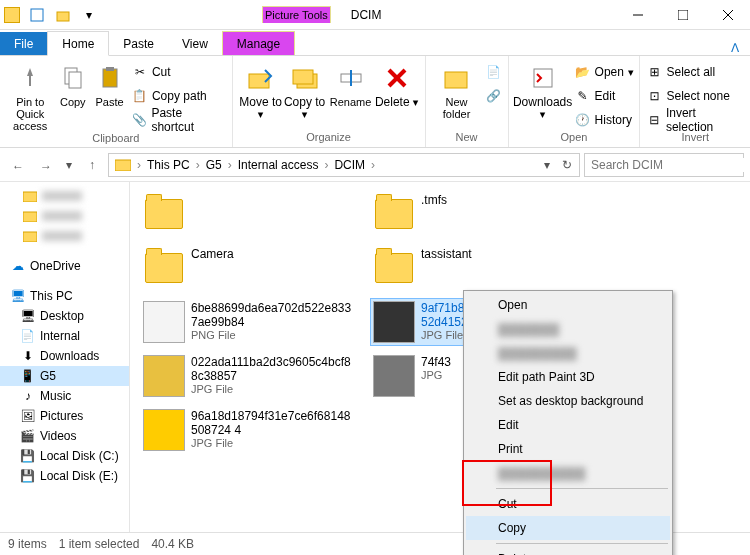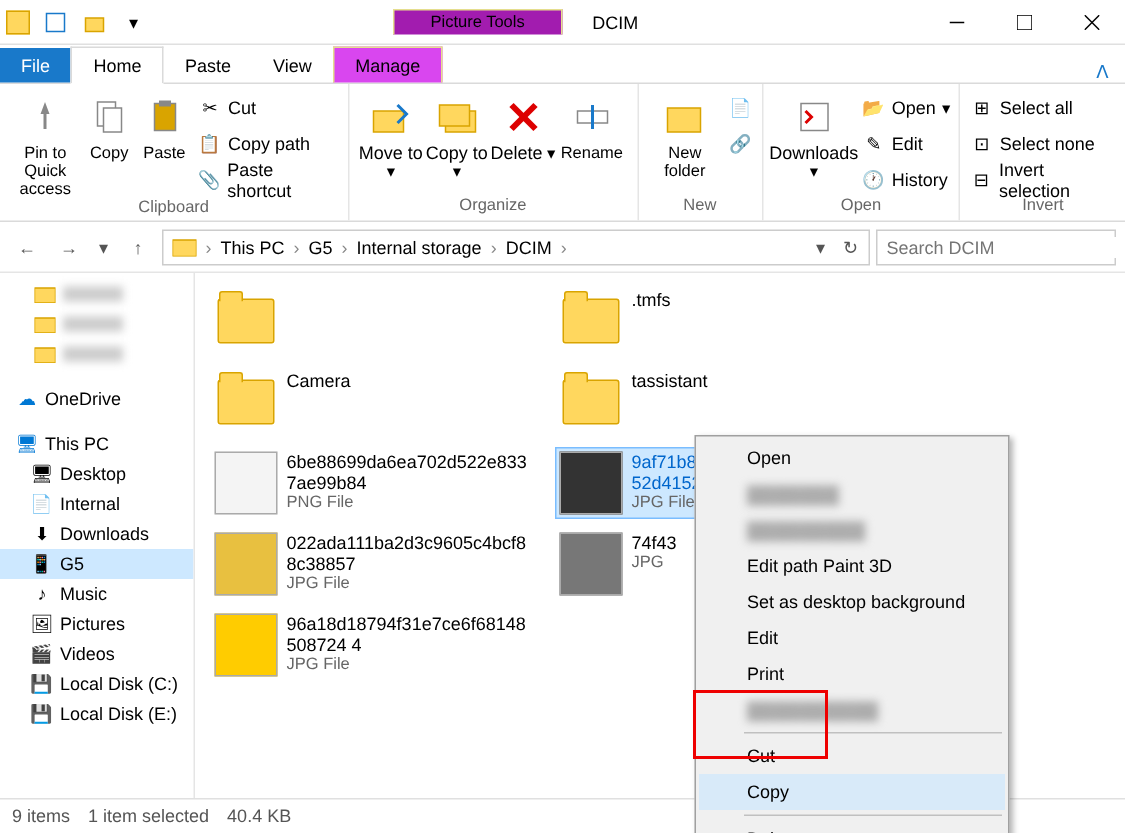--- a/index.html
+++ b/index.html
@@ -1,21 +1,21 @@
 <!DOCTYPE html>
 <html><head>
 <meta charset="utf-8">
 <style>
 * { margin: 0; padding: 0; box-sizing: border-box; font-family: "Segoe UI", Tahoma, sans-serif; font-size: 12px; }
 body { background: #fff; width: 750px; height: 555px; overflow: hidden; }
 .titlebar { height: 30px; display: flex; align-items: center; border-bottom: 1px solid #e0e0e0; }
 .titlebar-left { display: flex; align-items: center; padding-left: 4px; }
 .titlebar-icon { width: 16px; height: 16px; background: #ffd75e; border: 1px solid #d9a400; margin-right: 4px; }
 .qat-btn { width: 22px; height: 22px; display: flex; align-items: center; justify-content: center; margin: 0 2px; }
-.picture-tools { margin-left: 160px; background: #a21caf; border: 1px solid #e5de8e; border-bottom: none; padding: 2px 24px; font-size: 11px; }
+.picture-tools { margin-left: 160px; background: #d946ef; border: 1px solid #e5de8e; border-bottom: none; padding: 2px 2px; font-size: 11px; }
 .title-text { margin-left: 20px; font-size: 12px; }
 .winbtns { margin-left: auto; display: flex; }
 .winbtn { width: 45px; height: 30px; display: flex; align-items: center; justify-content: center; }
 .tabbar { height: 26px; display: flex; align-items: flex-end; border-bottom: 1px solid #dadada; }
 .tab { padding: 5px 14px 4px; font-size: 12px; cursor: pointer; }
 .tab.file { background: #1979ca; color: #fff; }
 .tab.active { border: 1px solid #dadada; border-bottom: 1px solid #fff; background: #fff; margin-bottom: -1px; }
 .tab.manage { background: #d946ef; border: 1px solid #e5de8e; border-bottom: none; }
 .tabbar .spacer { flex: 1; }
 .helpbtn { width: 30px; text-align: center; color: #1979ca; }
@@ -174,37 +174,37 @@
       </div>
       <div class="bigbtn" style="width:44px">
         <div class="ico">
             <svg width="28" height="24">
               <rect x="6" y="8" width="20" height="14" fill="#ffd75e" stroke="#d9a400"></rect>
               <rect x="2" y="4" width="20" height="14" fill="#ffd75e" stroke="#d9a400"></rect>
             </svg>
           </div>
         <div class="lbl"><span>Copy to</span> ▾</div>
       </div>
+      <div class="bigbtn" style="width:48px">
+        <div class="ico">
+            <svg width="24" height="24">
+              <rect x="2" y="8" width="20" height="8" fill="none" stroke="#888"></rect>
+              <line x1="12" y1="4" x2="12" y2="20" stroke="#1979ca" stroke-width="2"></line>
+            </svg>
+          </div>
+        <div class="lbl">Rename</div>
+      </div>
       <div class="bigbtn" style="width:44px">
         <div class="ico">
             <svg width="24" height="24">
               <line x1="4" y1="4" x2="20" y2="20" stroke="#d00" stroke-width="4"></line>
               <line x1="20" y1="4" x2="4" y2="20" stroke="#d00" stroke-width="4"></line>
             </svg>
           </div>
         <div class="lbl"><span>Delete</span> ▾</div>
-      </div>
-      <div class="bigbtn" style="width:48px">
-        <div class="ico">
-            <svg width="24" height="24">
-              <rect x="2" y="8" width="20" height="8" fill="none" stroke="#888"></rect>
-              <line x1="12" y1="4" x2="12" y2="20" stroke="#1979ca" stroke-width="2"></line>
-            </svg>
-          </div>
-        <div class="lbl">Rename</div>
       </div>
     </div>
     <div class="rgroup-label">Organize</div>
   </div>
 
   <div class="rgroup">
     <div class="rgroup-body">
       <div class="bigbtn">
         <div class="ico">
             <svg width="28" height="24">
@@ -279,21 +279,21 @@
   <div class="navbtn">↑</div>
   <div class="addressbar">
     <span class="ico" style="width:16px;height:16px;margin:0 4px"><svg width="16" height="14">
           <rect x="0" y="3" width="16" height="11" fill="#ffd75e" stroke="#d9a400"></rect>
         </svg></span>
     <span class="crumb-sep">›</span>
     <span class="crumb">This PC</span>
       <span class="crumb-sep">›</span>
     <span class="crumb">G5</span>
       <span class="crumb-sep">›</span>
-    <span class="crumb">Internal storage</span>
+    <span class="crumb">Internal access</span>
       <span class="crumb-sep">›</span>
     <span class="crumb">DCIM</span>
       <span class="crumb-sep">›</span>
     <div class="addr-right">
       <div class="navbtn" style="width:20px">▾</div>
       <div class="navbtn" style="width:20px">↻</div>
     </div>
   </div>
   <div class="searchbox">
     <input placeholder="Search DCIM" style="">

